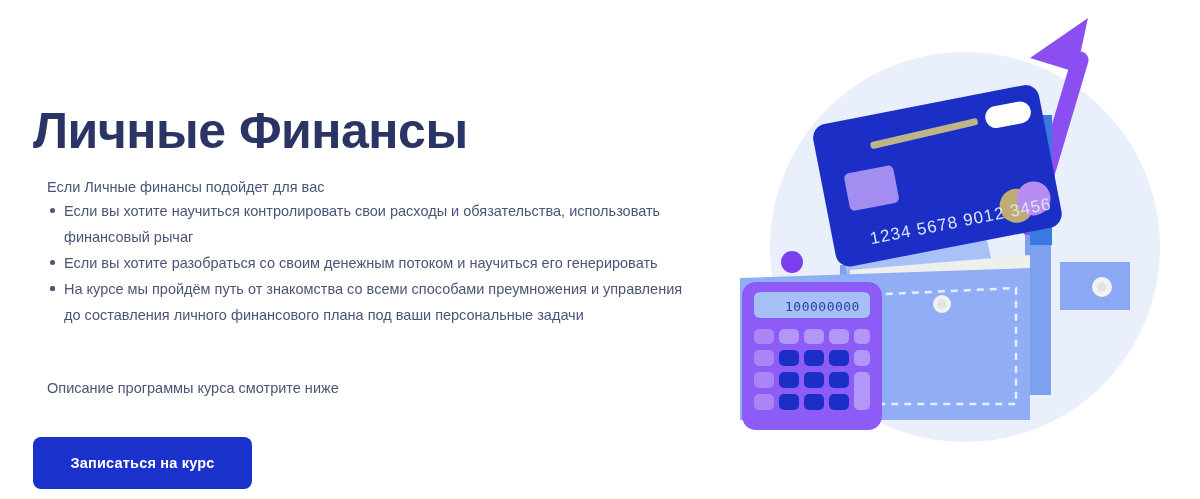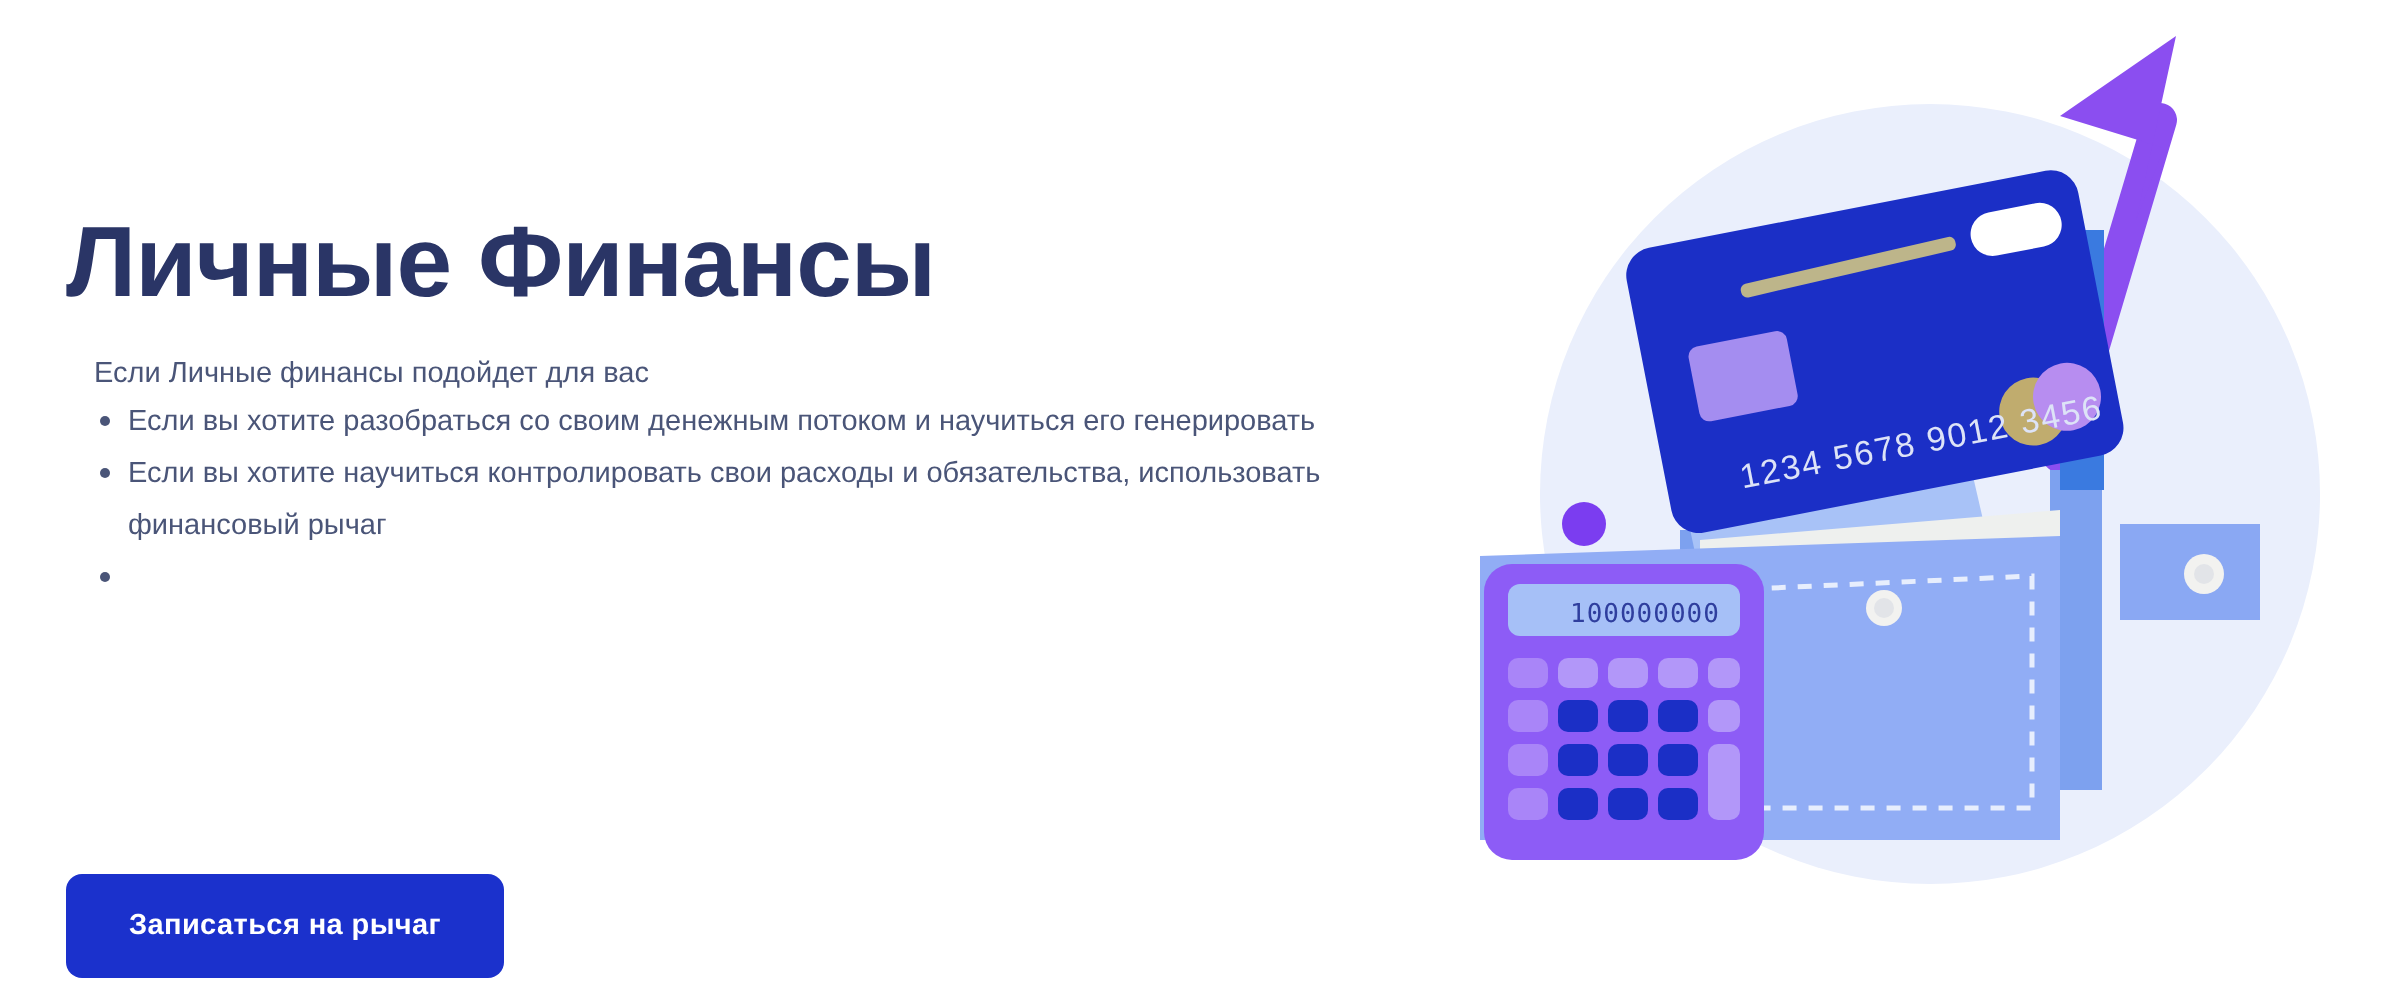--- a/index.html
+++ b/index.html
@@ -133,33 +133,38 @@
 
   <div class="content">
 
     <h1 class="page-title">Личные Финансы</h1>
 
     <div class="intro-line">Если Личные финансы подойдет для вас</div>
 
     <ul class="bullet-list">
       <li class="bullet-item">
         <span class="bullet-dot"></span>
+        <span>Если вы хотите научиться контролировать свои расходы и обязательства, использовать финансовый рычаг</span>
+      </li>
+      <li class="bullet-item">
+        <span class="bullet-dot"></span>
         <span>Если вы хотите разобраться со своим денежным потоком и научиться его генерировать</span>
       </li>
       <li class="bullet-item">
         <span class="bullet-dot"></span>
-        <span>Если вы хотите научиться контролировать свои расходы и обязательства, использовать финансовый рычаг</span>
-      </li>
-      <li class="bullet-item">
-        <span class="bullet-dot"></span>
+      </li>
+      <li class="bullet-item">
+        <span class="bullet-dot"></span>
+        <span>На курсе мы пройдём путь от знакомства со всеми способами преумножения и управления до составления личного финансового плана под ваши персональные задачи</span>
       </li>
     </ul>
 
-
-    <button class="cta-button">Записаться на рычаг</button>
+    <div class="closing-line">Описание программы курса смотрите ниже</div>
+
+    <button class="cta-button">Записаться на курс</button>
   </div>
 
   <div class="illustration">
     <svg width="470" height="499" viewBox="0 0 470 499" xmlns="http://www.w3.org/2000/svg">
 
       <circle cx="235" cy="247" r="195" fill="#eaeffc"></circle>
 
       <g>
         <polyline points="28,415 48,345 100,290 170,350 235,170 300,228 350,60" fill="none" stroke="#8b4ef0" stroke-width="17" stroke-linecap="round" stroke-linejoin="round"></polyline>
         <polygon points="358,18 300,58 352,74 338,110" fill="#8b4ef0"></polygon>

